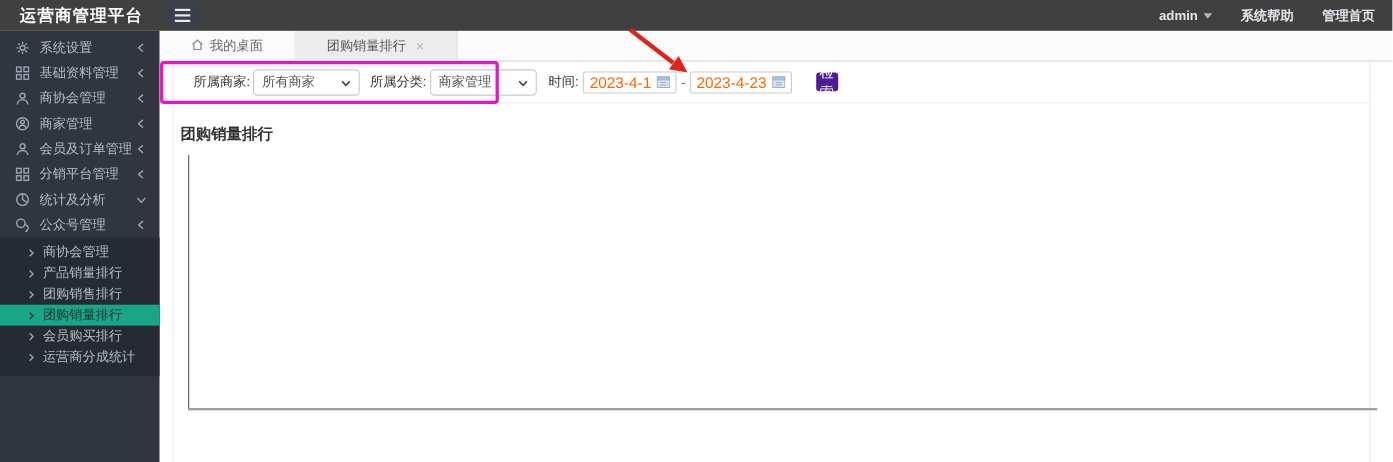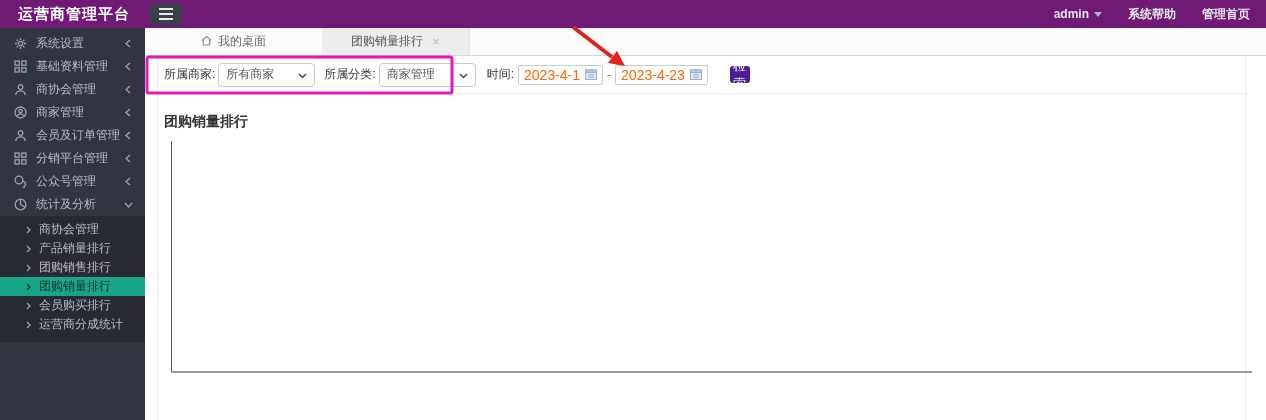--- a/index.html
+++ b/index.html
@@ -1,20 +1,20 @@
 <!DOCTYPE html>
 <html><head>
 <meta charset="utf-8">
 <style>
   * { margin:0; padding:0; box-sizing:border-box; }
   html,body { width:1266px; height:420px; overflow:hidden; font-family:"Liberation Sans","DejaVu Sans",sans-serif; background:#fff; }
   .stage { position:relative; width:1266px; height:420px; }
 
   
-  .topbar { position:absolute; left:0; top:0; width:1266px; height:28px; background:#701a75; display:flex; align-items:center; z-index:2; }
+  .topbar { position:absolute; left:0; top:0; width:1266px; height:28px; background:#404040; display:flex; align-items:center; z-index:2; }
   .logo { width:145px; height:28px; display:flex; align-items:center; padding-left:18px; color:#ffffff; font-size:15px; font-weight:bold; letter-spacing:1px; }
   .hamburger { margin-left:5px; width:32px; height:22px; background:#3a3f49; border-radius:3px; display:flex; flex-direction:column; justify-content:center; align-items:center; gap:3px; cursor:pointer; }
   .hamburger i { display:block; width:14px; height:2px; background:#e8eaee; }
   .topbar-right { margin-left:auto; display:flex; align-items:center; gap:26px; padding-right:16px; font-size:12px; color:#e3e6ec; }
   .topbar-link { display:flex; align-items:center; gap:5px; cursor:pointer;font-weight:bold; }
   .caret-down { width:0; height:0; border-left:4px solid transparent; border-right:4px solid transparent; border-top:5px solid #aeb5c2; }
 
   
   .sidebar { position:absolute; left:0; top:28px; width:145px; height:392px; background:#30353f; z-index:2; }
   .menu-item { height:23px; margin-top:0; display:flex; align-items:center; padding:0 12px 0 14px; color:#b7bdc9; font-size:12px; cursor:pointer; }
@@ -25,25 +25,25 @@
   .submenu { background:#262a32; padding:4px 0 8px 0; }
   .submenu-item { height:19px; display:flex; align-items:center; gap:8px; padding-left:26px; font-size:12px; color:#b7bdc9; cursor:pointer; }
   .submenu-item .sub-arrow { display:flex; align-items:center; }
   .submenu-item.active { background:#18a689; color:#1f2f29; }
   .submenu-item.active svg polyline { stroke:#1f2f29; }
   svg.chevron polyline, svg.icon-stroke path, svg.icon-stroke circle, svg.icon-stroke rect, svg.icon-stroke line, svg.icon-stroke polyline { fill:none; stroke:#9aa3b3; stroke-width:1.3; }
 
   
   .main { position:absolute; left:145px; top:28px; width:1121px; height:392px; background:#fff; }
   .tabbar { height:28px; background:#fbfbfb; border-bottom:1px solid #d8d8d8; display:flex; align-items:stretch; font-size:12px; color:#666; }
-  .tab { display:flex; align-items:center; gap:6px; padding:0 29px; cursor:pointer;margin-left:27px; }
+  .tab { display:flex; align-items:center; gap:6px; padding:0 29px; cursor:pointer; }
   .tab.active { background:#ececec; border-right:1px solid #e0e0e0; color:#555; }
   .tab-close { color:#b9b9b9; font-size:13px; margin-left:3px; cursor:pointer; }
 
-  .content { position:relative; margin:0 20px 0 12px; height:364px; border-left:1px solid #ececec; border-right:1px solid #ececec; }
+  .content { position:relative; margin:0 20px 0 12px; height:364px; border-left:1px solid #ececec; border-right:1px solid #ececec;padding-left:12px; }
 
   .filter-row { display:flex; align-items:center; height:38px; border-bottom:1px solid #ededed; padding-left:6px; font-size:12px; color:#333; }
   .f-label { margin-right:3px; white-space:nowrap; }
   .select-box { width:97px; height:24px; border:1px solid #c9c9c9; border-radius:4px; background:#fff; display:flex; align-items:center; justify-content:space-between; padding:0 7px; color:#555; margin-right:9px; cursor:pointer; }
   .time-label { margin-left:2px; margin-right:4px; }
   .date-box { height:20px; border:1px solid #ccc; border-radius:2px; background:#fff; display:flex; align-items:center; gap:5px; padding:0 5px; color:#ff6600; font-size:14px; cursor:text; }
   .date-dash { margin:0 4px; color:#666; }
   .search-btn { margin-left:22px; width:20px; height:17px; background:#4c1d95; color:#fff; font-size:13px; border:none; border-radius:3px; display:flex; align-items:center; justify-content:center; letter-spacing:1px; cursor:pointer; }
 
   .chart-title { position:absolute; left:6px; top:57px; font-size:14px; font-weight:bold; color:#333; }
@@ -165,42 +165,42 @@
       <span class="mi-label">分销平台管理</span>
       <span class="chev">
           <svg class="chevron" width="6" height="9" viewBox="0 0 6 9">
             <polyline points="5,1 1,4.5 5,8"></polyline>
           </svg>
         </span>
     </div>
     <div class="menu-item">
       <span class="mi-icon">
         <svg class="icon-stroke" width="13" height="13" viewBox="0 0 13 13">
+            <circle cx="6.5" cy="6.5" r="5.3"></circle>
+            <path d="M6.5 1.2v5.3L10.8 9"></path>
+          </svg>
+      </span>
+      <span class="mi-label">统计及分析</span>
+      <span class="chev">
+          <svg class="chevron" width="9" height="6" viewBox="0 0 9 6">
+            <polyline points="1,1 4.5,5 8,1"></polyline>
+          </svg>
+        </span>
+    </div>
+    <div class="menu-item">
+      <span class="mi-icon">
+        <svg class="icon-stroke" width="13" height="13" viewBox="0 0 13 13">
             <circle cx="5" cy="5" r="3.8"></circle>
             <path d="M8.2 6.2c2 0.3 3.3 1.5 3.3 3.1 0 1-0.6 1.9-1.5 2.4l0.3 1-1.2-0.6"></path>
           </svg>
       </span>
       <span class="mi-label">公众号管理</span>
       <span class="chev">
           <svg class="chevron" width="6" height="9" viewBox="0 0 6 9">
             <polyline points="5,1 1,4.5 5,8"></polyline>
-          </svg>
-        </span>
-    </div>
-    <div class="menu-item">
-      <span class="mi-icon">
-        <svg class="icon-stroke" width="13" height="13" viewBox="0 0 13 13">
-            <circle cx="6.5" cy="6.5" r="5.3"></circle>
-            <path d="M6.5 1.2v5.3L10.8 9"></path>
-          </svg>
-      </span>
-      <span class="mi-label">统计及分析</span>
-      <span class="chev">
-          <svg class="chevron" width="9" height="6" viewBox="0 0 9 6">
-            <polyline points="1,1 4.5,5 8,1"></polyline>
           </svg>
         </span>
     </div>
 
     <div class="submenu">
       <div class="submenu-item">
         <span class="sub-arrow">
             <svg class="chevron" width="5" height="8" viewBox="0 0 5 8">
               <polyline points="1,1 4,4 1,7"></polyline>
             </svg>

